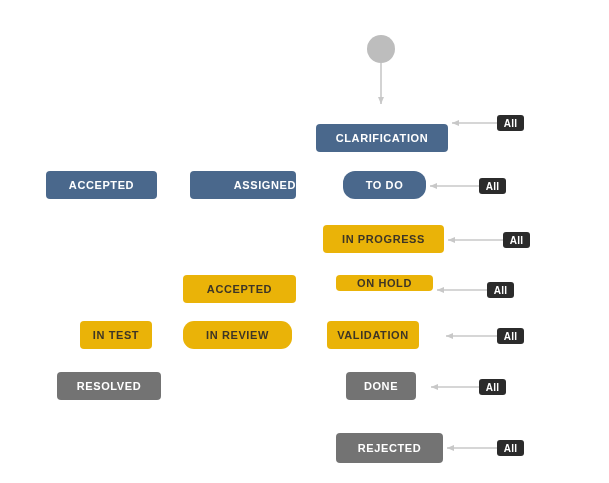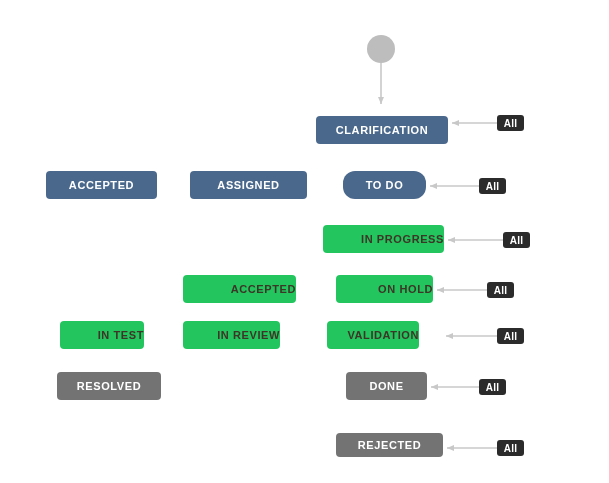--- a/index.html
+++ b/index.html
@@ -19,21 +19,21 @@
     align-items:center;
     justify-content:center;
     font-size:11px;
     font-weight:bold;
     letter-spacing:0.6px;
     box-sizing:border-box;
     white-space:nowrap;
     user-select:none;
   }
   .node.blue{background:#4a688c;color:#ffffff;}
-  .node.yellow{background:#22c55e;color:#3d3526;justify-content:flex-end;}
+  .node.yellow{background:#eab308;color:#3d3526;}
   .node.green{background:#737373;color:#ffffff;}
 
   .start-node{
     position:absolute;
     border-radius:50%;
     background:#bdbdbd;
   }
 
   .badge{
     position:absolute;
@@ -73,57 +73,57 @@
         <line x1="479" y1="186" x2="430" y2="186" stroke="#c8c8c8" stroke-width="1.6" marker-end="url(#arrowhead)"></line>
         <line x1="503" y1="240" x2="448" y2="240" stroke="#c8c8c8" stroke-width="1.6" marker-end="url(#arrowhead)"></line>
         <line x1="487" y1="290" x2="437" y2="290" stroke="#c8c8c8" stroke-width="1.6" marker-end="url(#arrowhead)"></line>
         <line x1="497" y1="336" x2="446" y2="336" stroke="#c8c8c8" stroke-width="1.6" marker-end="url(#arrowhead)"></line>
         <line x1="479" y1="387" x2="431" y2="387" stroke="#c8c8c8" stroke-width="1.6" marker-end="url(#arrowhead)"></line>
         <line x1="497" y1="448" x2="447" y2="448" stroke="#c8c8c8" stroke-width="1.6" marker-end="url(#arrowhead)"></line>
       </g>
   </svg>
   <div id="nodes-layer">
       <div class="start-node" style="left: 367px; top: 35px; width: 28px; height: 28px; background: rgb(189, 189, 189);"></div>
-      <div class="node blue" style="left: 316px; top: 116px; width: 132px; height: 28px;">
+      <div class="node blue" style="left: 316px; top: 124px; width: 132px; height: 28px;">
         <span>CLARIFICATION</span>
       </div>
       <div class="node blue" style="left: 46px; top: 171px; width: 111px; height: 28px;">
         <span>ACCEPTED</span>
       </div>
-      <div class="node blue" style="left: 190px; top: 171px; width: 117px; height: 28px;">
+      <div class="node blue" style="left: 190px; top: 171px; width: 106px; height: 28px; justify-content: flex-end;">
         <span>ASSIGNED</span>
       </div>
       <div class="node blue" style="left: 343px; top: 171px; width: 83px; height: 28px; border-radius: 12px;">
         <span>TO DO</span>
       </div>
       <div class="node yellow" style="left: 323px; top: 225px; width: 121px; height: 28px;">
         <span>IN PROGRESS</span>
       </div>
       <div class="node yellow" style="left: 183px; top: 275px; width: 113px; height: 28px;">
         <span>ACCEPTED</span>
       </div>
-      <div class="node yellow" style="left: 336px; top: 275px; width: 97px; height: 28px;">
+      <div class="node yellow" style="left: 336px; top: 275px; width: 97px; height: 16px;">
         <span>ON HOLD</span>
       </div>
-      <div class="node yellow" style="left: 60px; top: 321px; width: 84px; height: 28px;">
+      <div class="node yellow" style="left: 80px; top: 321px; width: 72px; height: 28px;">
         <span>IN TEST</span>
       </div>
-      <div class="node yellow" style="left: 183px; top: 321px; width: 97px; height: 28px;">
+      <div class="node yellow" style="left: 183px; top: 321px; width: 109px; height: 28px; border-radius: 11px;">
         <span>IN REVIEW</span>
       </div>
       <div class="node yellow" style="left: 327px; top: 321px; width: 92px; height: 28px;">
         <span>VALIDATION</span>
       </div>
       <div class="node green" style="left: 57px; top: 372px; width: 104px; height: 28px;">
         <span>RESOLVED</span>
       </div>
-      <div class="node green" style="left: 346px; top: 372px; width: 81px; height: 28px;">
+      <div class="node green" style="left: 346px; top: 372px; width: 70px; height: 28px;">
         <span>DONE</span>
       </div>
-      <div class="node green" style="left: 336px; top: 433px; width: 107px; height: 24px;">
+      <div class="node green" style="left: 336px; top: 433px; width: 107px; height: 30px;">
         <span>REJECTED</span>
       </div>
     </div>
   <div id="badges-layer">
       <div class="badge" style="left: 497px; top: 115px; width: 27px; height: 16px; background: rgb(43, 43, 43); color: rgb(255, 255, 255);">
         <span>All</span>
       </div>
       <div class="badge" style="left: 479px; top: 178px; width: 27px; height: 16px; background: rgb(43, 43, 43); color: rgb(255, 255, 255);">
         <span>All</span>
       </div>

